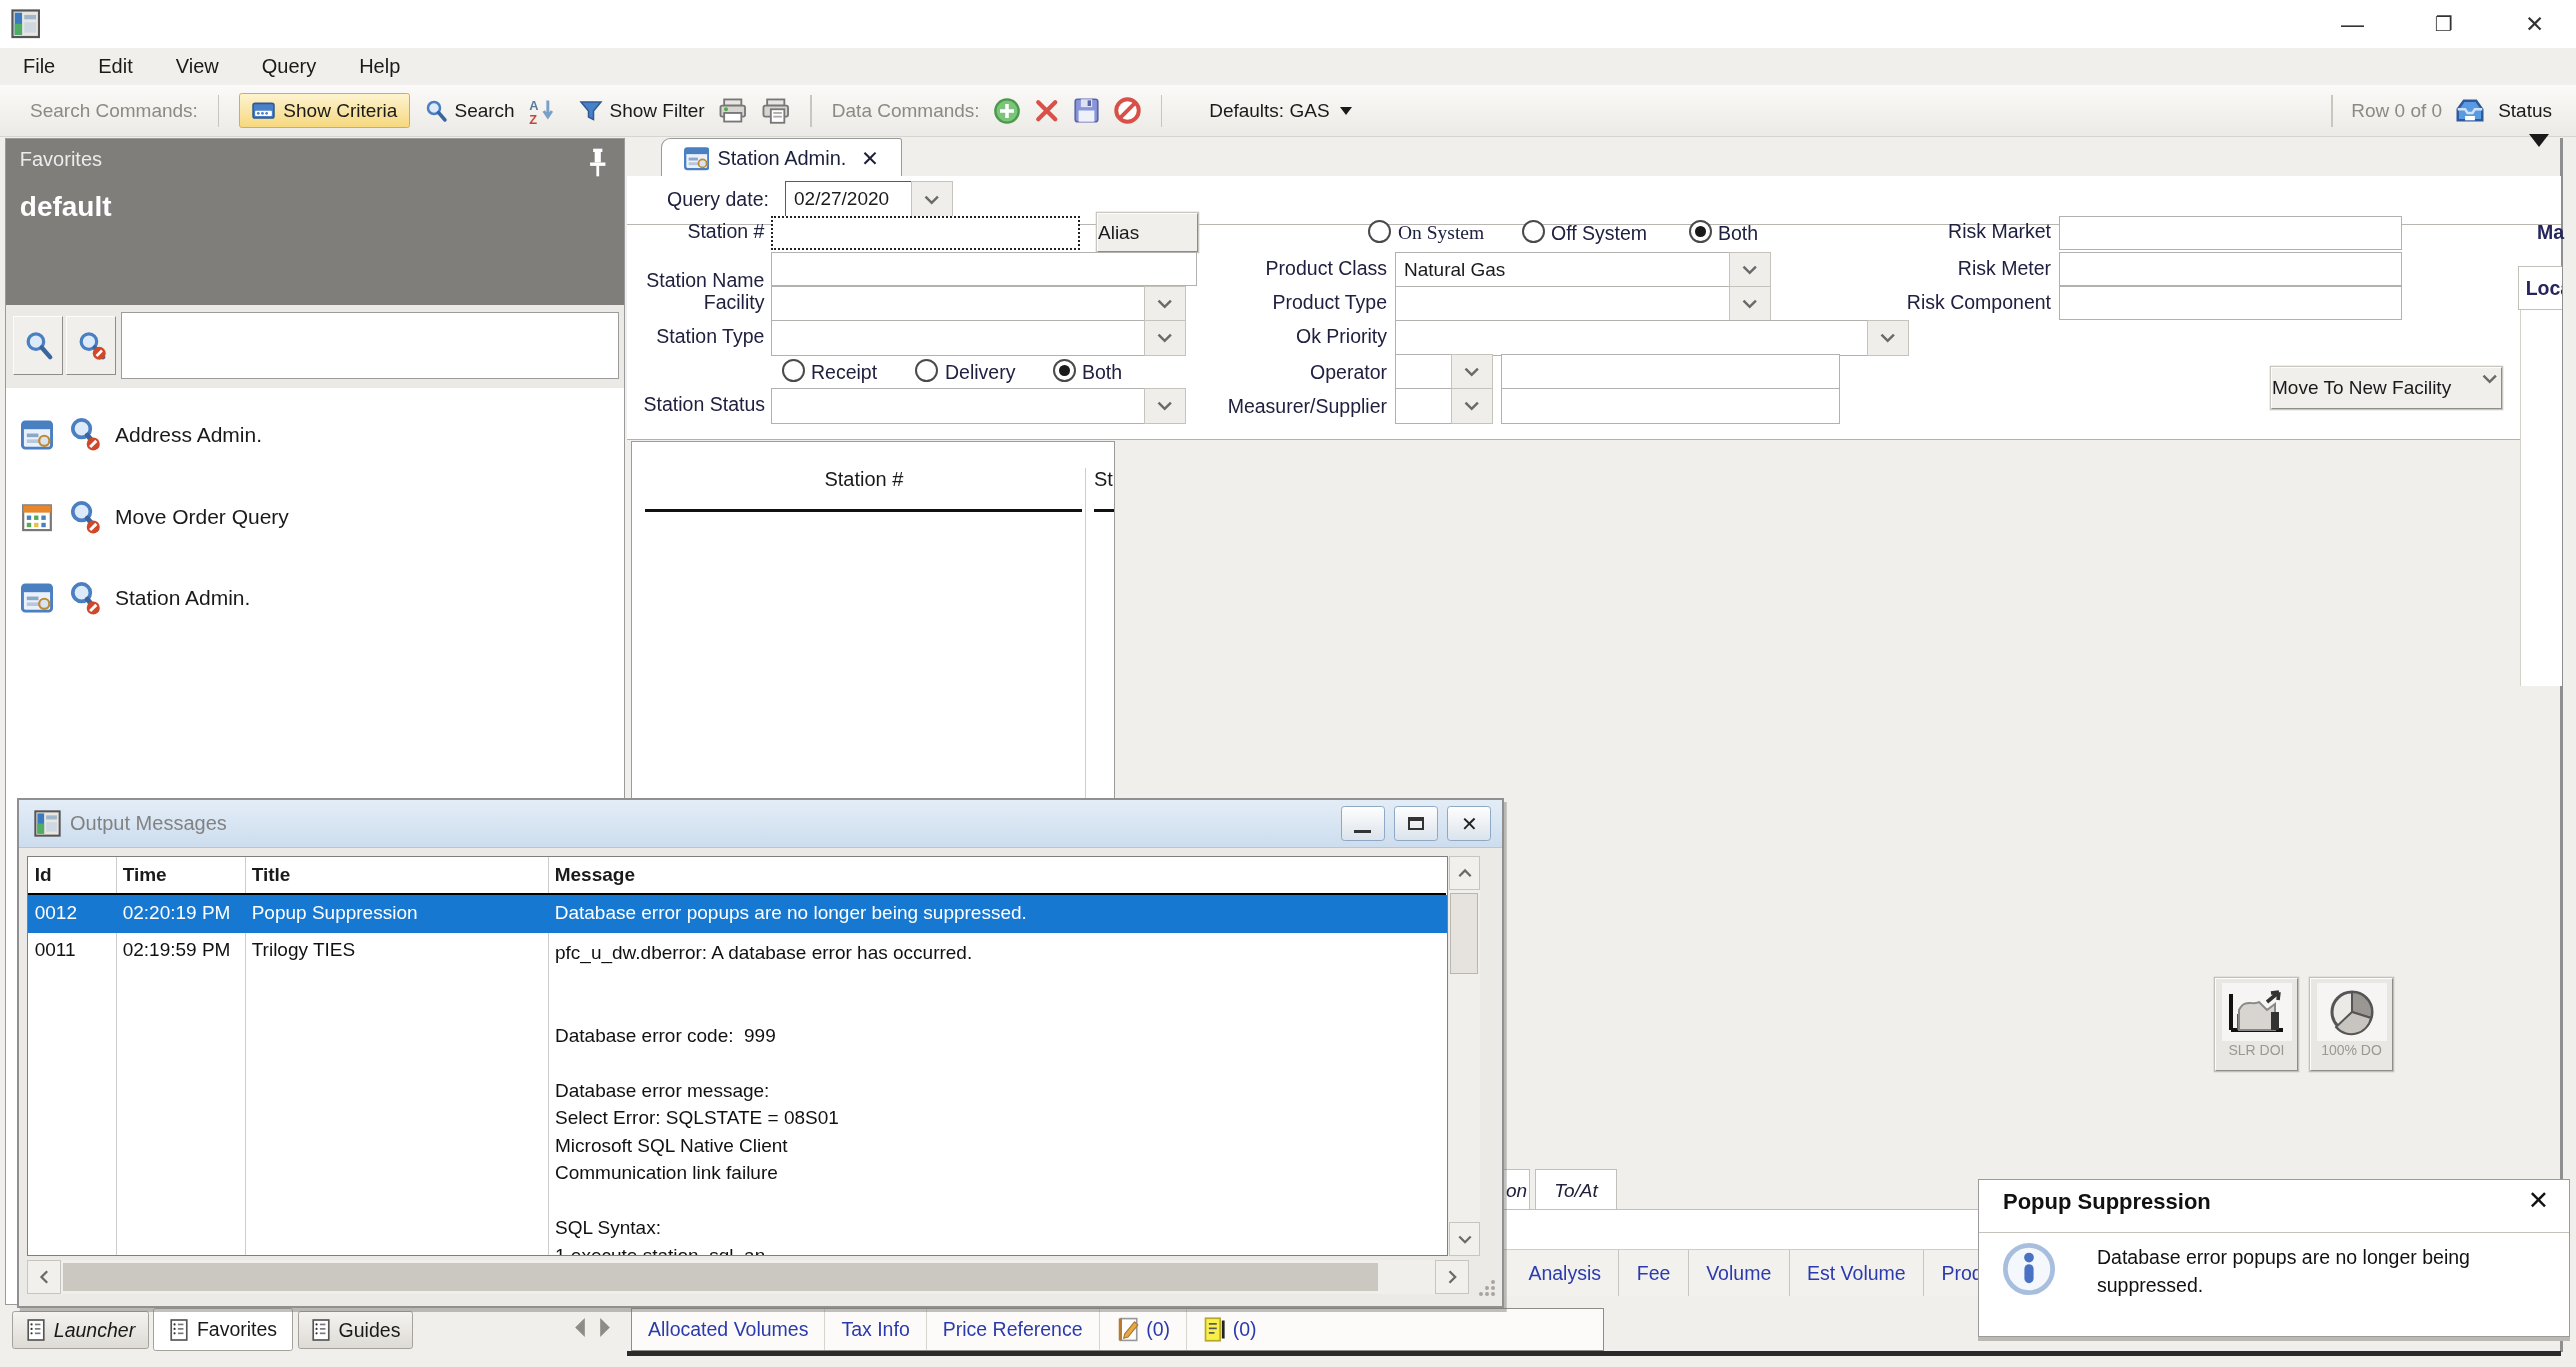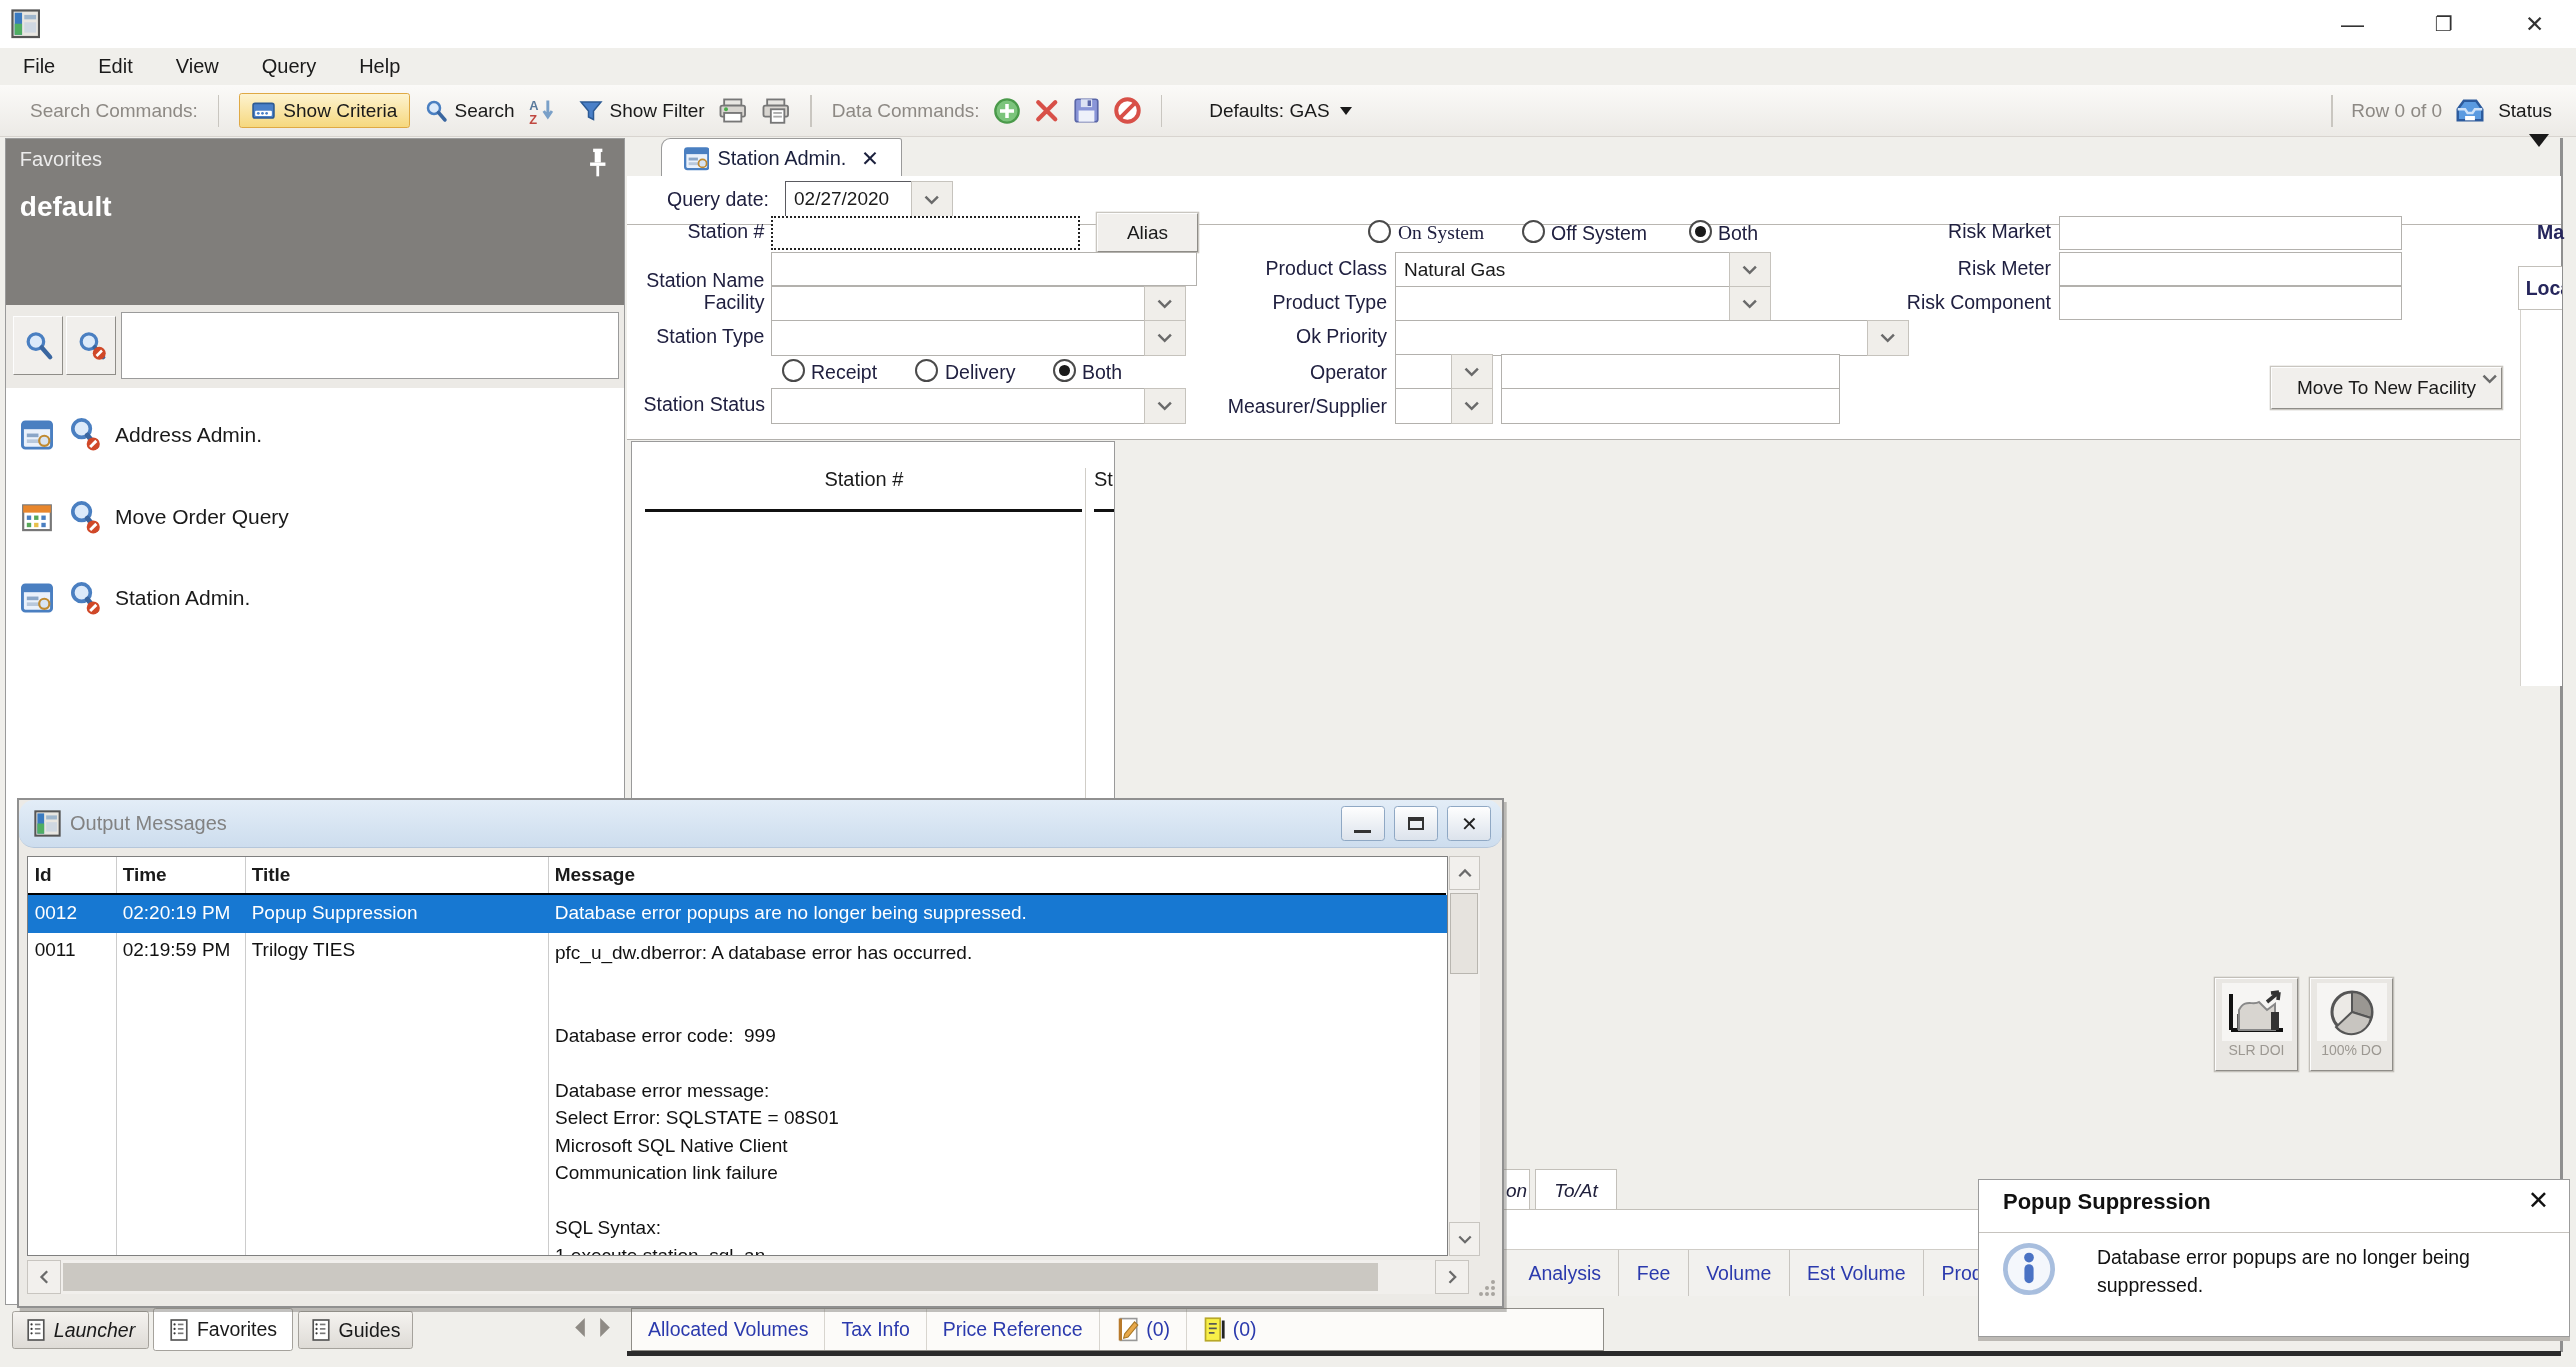--- a/index.html
+++ b/index.html
@@ -35,21 +35,21 @@
   #main-tab{left:661px;top:138px;width:241px;height:40px;background:#fff;border:1.3px solid #9a9a9a;border-bottom:none;border-radius:9.4px 2.7px 0 0;display:flex;align-items:center;justify-content:center;gap:8px;font-size:20px;color:#1a1f3c;box-sizing:border-box;}
   #content-panel{left:627px;top:176px;width:1934px;height:264px;background:#fff;border-bottom:1.3px solid #b3b1ad;box-sizing:border-box;}
   .flabel{position:absolute;font-size:19.5px;color:#202040;text-align:right;}
   .finput{position:absolute;background:#fff;border:1.3px solid #b3b1ad;box-sizing:border-box;}
   .combo{position:absolute;display:flex;}
   .combo .cv{flex:1;background:#fff;border:1.3px solid #b3b1ad;box-sizing:border-box;font-size:19px;padding-left:8px;display:flex;align-items:center;}
   .combo .ca{width:42px;background:#f0eeea;border:1.3px solid #c6c3bd;margin-left:-1.3px;display:flex;align-items:center;justify-content:center;box-sizing:border-box;}
   .radio{width:23px;height:23px;border:2px solid #4a4a4a;border-radius:50%;background:#fff;box-sizing:border-box;position:absolute;}
   .radio.checked::after{content:"";position:absolute;left:4px;top:4px;width:10.7px;height:10.7px;border-radius:50%;background:#1a1a1a;}
   .rlabel{position:absolute;font-size:19.5px;color:#202040;}
-  .pushbtn{position:absolute;background:#f1efec;border:1.3px solid;border-color:#fdfdfd #8f8d88 #8f8d88 #fdfdfd;box-shadow:0 0 0 1.3px #c9c6c0;display:flex;align-items:center;justify-content:center;font-size:19px;box-sizing:border-box;}
+  .pushbtn{position:absolute;background:#f1efec;border:1.3px solid;border-color:#fdfdfd #8f8d88 #8f8d88 #fdfdfd;box-shadow:0 0 0 1.3px #c9c6c0;display:flex;align-items:center;justify-content:flex-start;font-size:19px;box-sizing:border-box;}
 
   
   #grid{left:631px;top:441px;width:484px;height:863px;background:#fff;border:1.3px solid #9a9a9a;box-sizing:border-box;z-index:4;}
   .ghead{position:absolute;top:25.5px;height:44px;font-size:20px;border-bottom:3.4px solid #111;box-sizing:border-box;}
 
   
   .cutlabel{font-size:19.5px;font-weight:bold;color:#26265c;}
 
   
   .imgbtn{position:absolute;width:83px;height:93px;background:#e9e7e3;border:1.3px solid;border-color:#fdfdfd #8f8d88 #8f8d88 #fdfdfd;box-shadow:0 0 0 1.3px #c2bfb9;box-sizing:border-box;text-align:center;}
@@ -62,21 +62,21 @@
   .dtab{display:flex;align-items:center;padding:0 17.4px;border-right:1.3px solid #c8c5c0;color:#2b3aad;}
   #bottom-strip{left:631px;top:1308px;width:973px;height:43px;background:#fcfbf9;border:1.3px solid #8f8d88;display:flex;align-items:stretch;font-size:19.5px;box-sizing:border-box;}
   .btab{display:flex;align-items:center;gap:6.7px;padding:0 16px;border-right:1.3px solid #d8d5cf;color:#2b3aad;}
 
   
   .docktab{position:absolute;background:linear-gradient(#f5f3f0,#dedbd6);border:1.3px solid #a5a29c;border-radius:2.7px;display:flex;align-items:center;justify-content:center;gap:8px;font-size:19.5px;box-sizing:border-box;}
   .docktab.active{background:#fff;}
 
   
   #dialog{left:17px;top:798px;width:1487px;height:510px;background:#eceae6;border:2px solid #909090;box-sizing:border-box;z-index:50;box-shadow:2.7px 4px 0 rgba(120,118,112,.45);}
-  #dlg-title{position:absolute;left:0;top:0;width:100%;height:47px;background:linear-gradient(#e3edf7,#cdddee);border-bottom:0.7px solid #b5c6da;border-radius:15px;}
+  #dlg-title{position:absolute;left:0;top:0;width:100%;height:47px;background:linear-gradient(#e3edf7,#cdddee);border-bottom:0.7px solid #b5c6da;}
   #dlg-title-text{position:absolute;left:51px;top:0;line-height:47px;font-size:20px;color:#828282;}
   .dlgbtn{width:44px;height:35px;background:linear-gradient(#fefefe,#dce3ec);border:1.3px solid #8fa8c4;border-radius:3.4px;display:flex;align-items:center;justify-content:center;box-sizing:border-box;font-size:20px;color:#222;}
   #dlg-table{position:absolute;left:8px;top:56px;width:1421px;height:400px;background:#fff;border:1.3px solid #7f7f7f;box-sizing:border-box;overflow:hidden;font-size:19px;}
   .colsep{position:absolute;top:0;bottom:0;width:1.3px;background:#ccc;}
   .hcell{position:absolute;top:0;height:38px;font-weight:bold;border-bottom:2.7px solid #000;box-sizing:border-box;padding:6.7px 0 0 6.7px;}
   .rcell{position:absolute;height:38px;padding:6.7px 0 0 6.7px;box-sizing:border-box;white-space:nowrap;overflow:hidden;}
   #row-sel{position:absolute;left:0;top:38px;width:100%;height:38px;background:#1778d2;color:#fff;}
   #row2{position:absolute;left:0;top:75px;width:100%;height:38px;color:#111;}
   #msg-block{position:absolute;left:527px;top:82px;width:872px;font-size:19px;line-height:27.5px;white-space:pre-wrap;color:#111;}
   .sb{background:#f1efec;}

